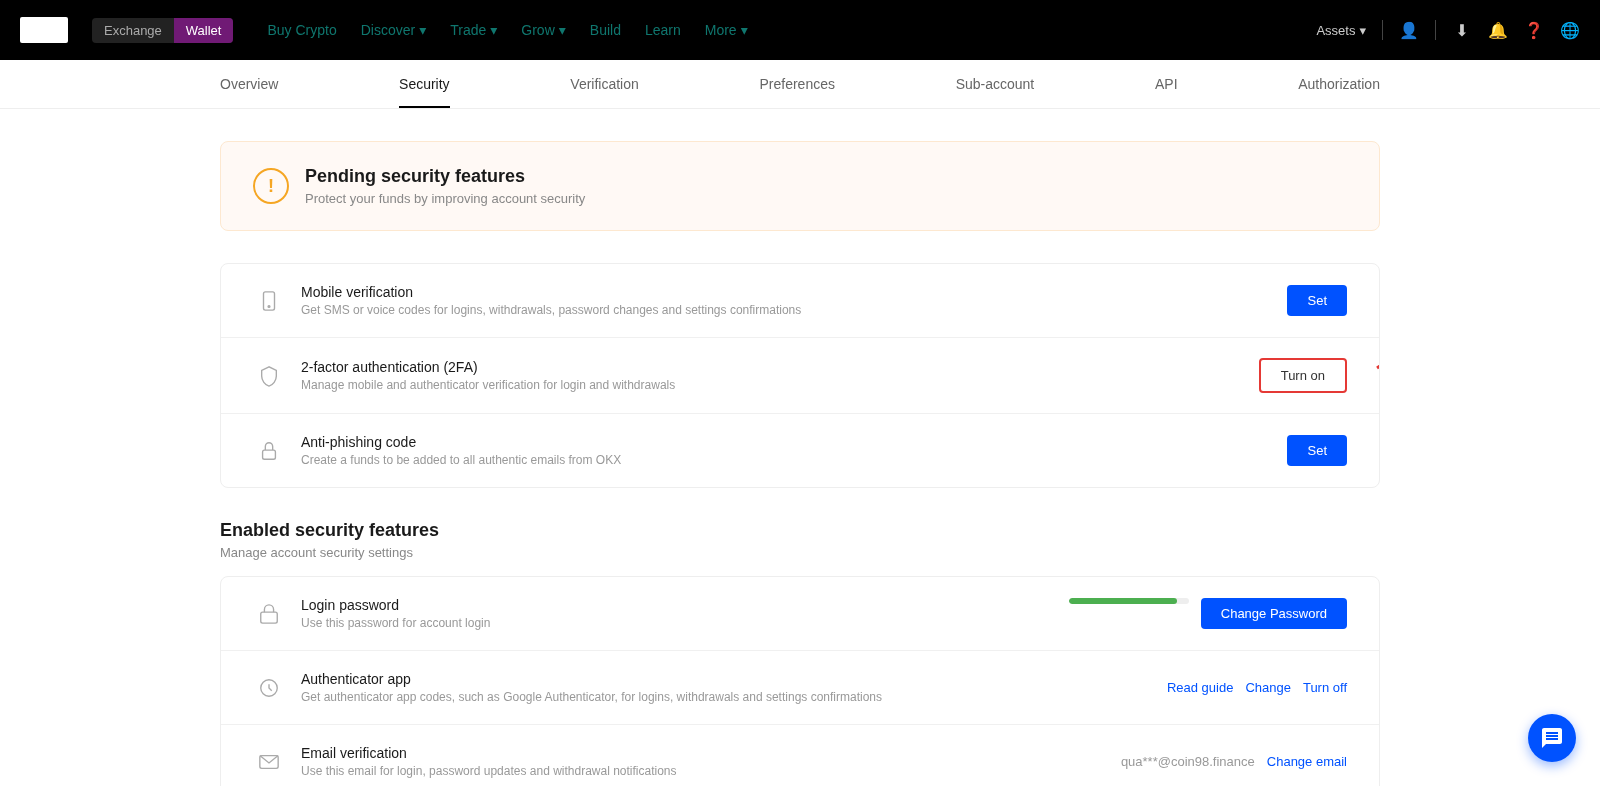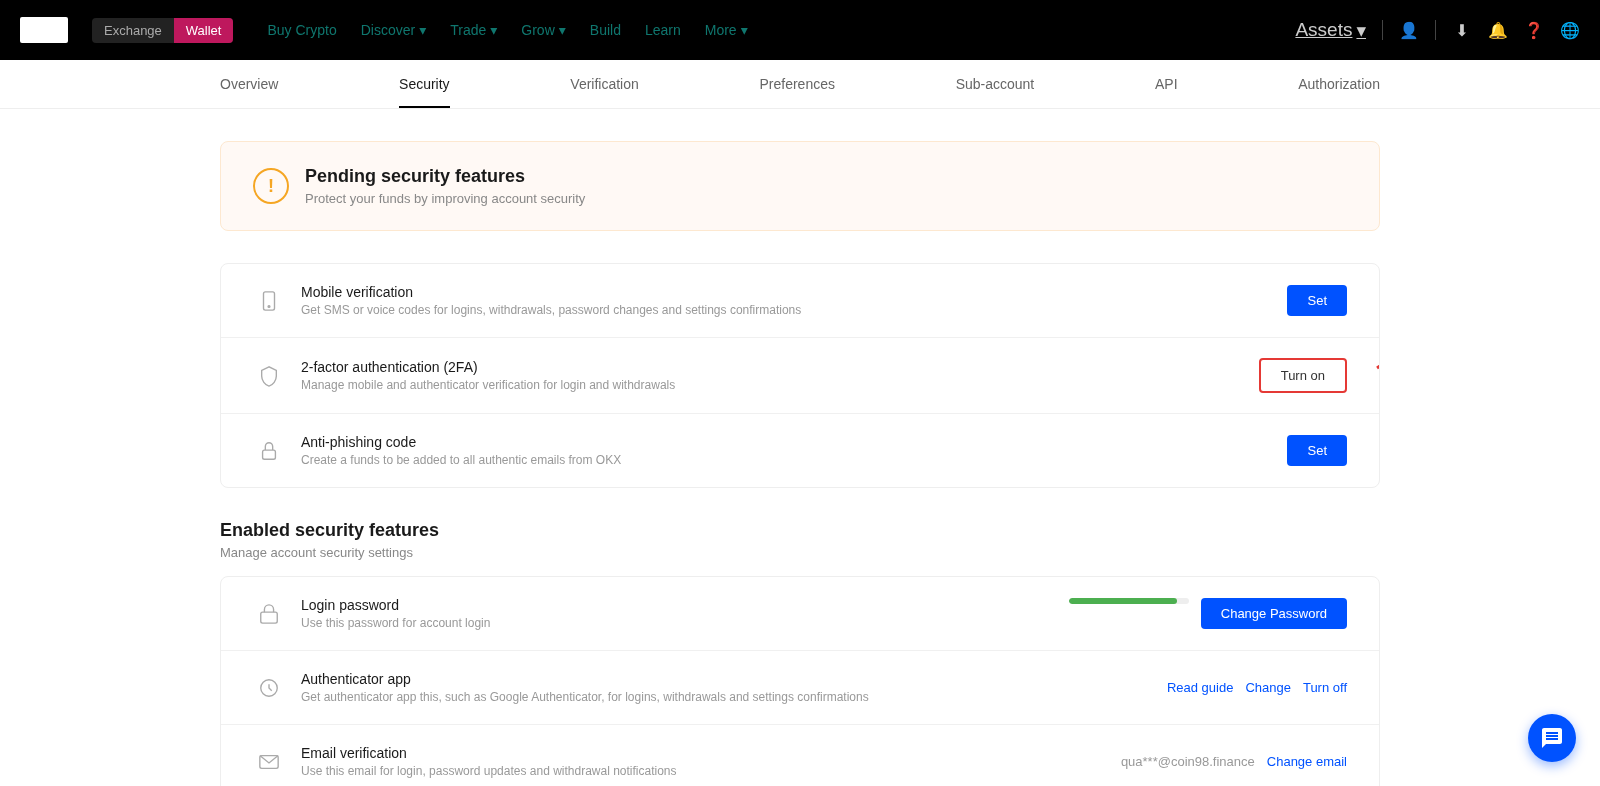--- a/index.html
+++ b/index.html
@@ -35,21 +35,21 @@
     }
     .nav-toggle-btn {
       color: #aaa;
       padding: 5px 12px;
       font-size: 13px;
       cursor: pointer;
       border: none;
       background: transparent;
     }
     .nav-toggle-btn.active {
-      background: #be185d;
+      background: #701a75;
       color: #fff;
     }
     .nav-links {
       display: flex;
       align-items: center;
       gap: 4px;
       flex: 1;
     }
     .nav-link {
       color: #0f766e;
@@ -61,26 +61,25 @@
       gap: 4px;
       white-space: nowrap;
     }
     .nav-right {
       display: flex;
       align-items: center;
       gap: 16px;
     }
     .nav-right-item {
       color: #ccc;
-      font-size: 19px;
+      font-size: 13px;
       cursor: pointer;
       display: flex;
       align-items: center;
       gap: 4px;
-      text-decoration: underline;
     }
     .nav-icon {
       width: 20px;
       height: 20px;
       display: flex;
       align-items: center;
       justify-content: center;
       color: #ccc;
       font-size: 16px;
     }
@@ -476,21 +475,21 @@
 
       <div class="security-item">
         <div class="security-item-icon">
           <svg viewBox="0 0 24 24" fill="none" stroke="#aaa" stroke-width="1.5">
             <circle cx="12" cy="12" r="9"></circle>
             <path d="M12 8v4l3 3"></path>
           </svg>
         </div>
         <div class="security-item-info">
           <h3>Authenticator app</h3>
-          <p>Get authenticator app this, such as Google Authenticator, for logins, withdrawals and settings confirmations</p>
+          <p>Get authenticator app codes, such as Google Authenticator, for logins, withdrawals and settings confirmations</p>
         </div>
         <div class="security-item-action">
           <button class="btn-link">Read guide</button>
           <button class="btn-link">Change</button>
           <button class="btn-link">Turn off</button>
         </div>
       </div>
 
       <div class="security-item">
         <div class="security-item-icon">

